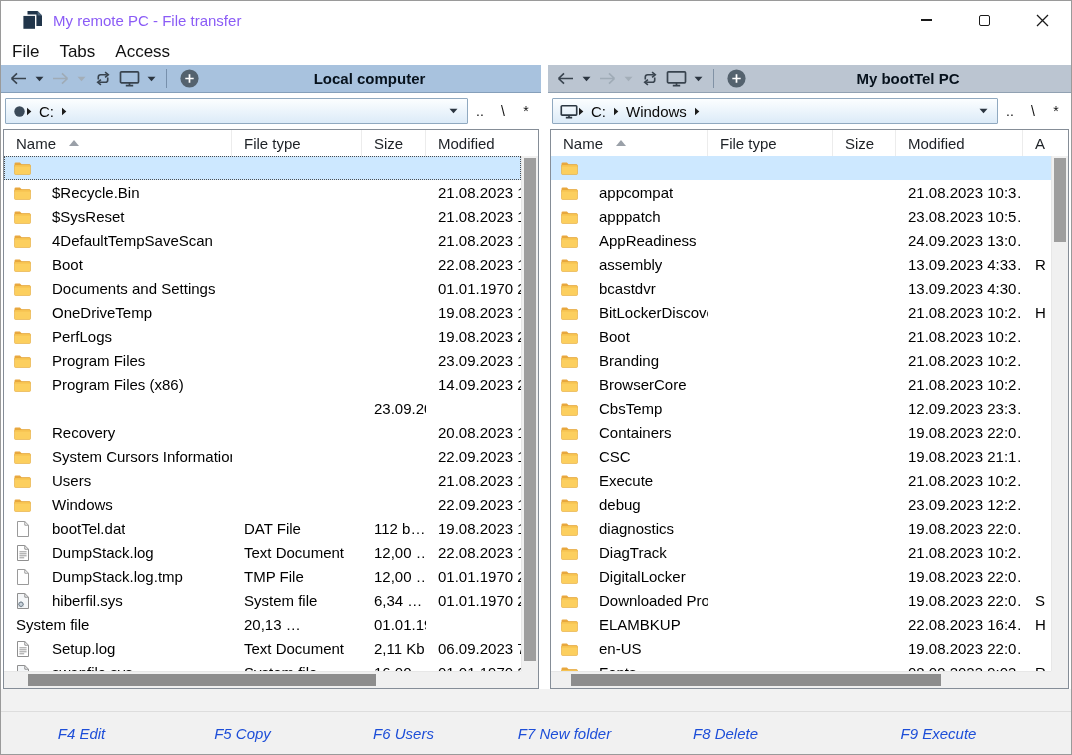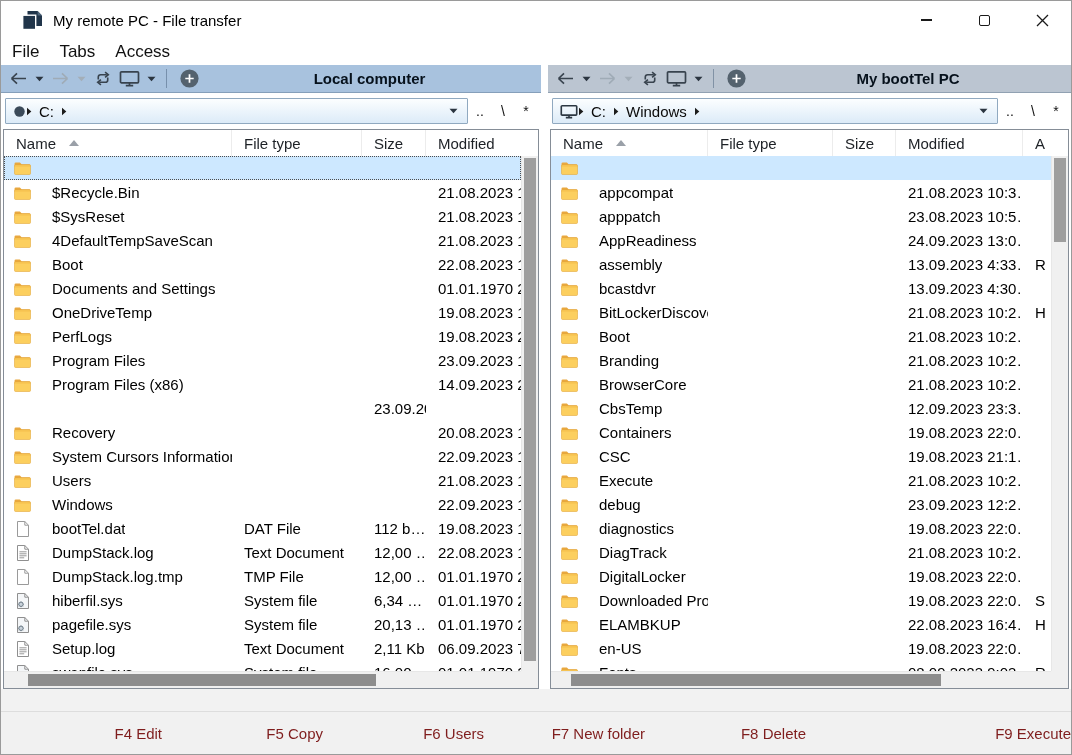--- a/index.html
+++ b/index.html
@@ -4,21 +4,21 @@
 <style>
   * { margin:0; padding:0; box-sizing:border-box; }
   html,body { background:#cfcfcf; }
   body { font-family:"Liberation Sans", sans-serif; }
   .window { width:1072px; height:755px; background:#ffffff; border:1px solid #9a9a9a;
             display:flex; flex-direction:column; overflow:hidden; position:relative; }
 
   
   .titlebar { height:38px; display:flex; align-items:center; flex:none; }
   .app-icon { margin-left:20px; width:23px; height:21px; flex:none; }
-  .title-text { margin-left:9px; font-size:15px; color:#000000; }
+  .title-text { margin-left:9px; font-size:15px; color:#8b5cf6; }
   .win-controls { margin-left:auto; display:flex; height:100%; }
   .win-btn { width:58px; display:flex; align-items:center; justify-content:center; }
   .glyph-min { width:11px; height:1.5px; background:#1a1a1a; }
   .glyph-max { width:11px; height:11px; border:1.2px solid #1a1a1a; border-radius:2px; }
 
   
   .menubar { height:26px; display:flex; align-items:center; padding-left:1px; flex:none; }
   .menu-item { font-size:17px; color:#111; padding:2px 10px; }
 
   
@@ -78,21 +78,21 @@
              border-top:1px solid #e7e7e7; }
   .hthumb { position:absolute; top:2px; bottom:2px; background:#8d8d8d; }
   .panel-local .hthumb { left:24px; width:348px; }
   .panel-remote .hthumb { left:20px; width:370px; }
   .sb-corner { position:absolute; right:0; bottom:0; width:17px; height:17px; background:#f0f0f0; }
 
   
   .footer { height:65px; background:#f2f2f2; display:flex; flex-direction:column; flex:none; }
   .fkeys { margin-top:auto; height:43px; border-top:1px solid #dddddd; background:#f1f1f1;
            display:flex; align-items:center; }
-  .fkey { width:161px; text-align:right; font-size:15px; color:#7f1d1d; }
+  .fkey { width:161px; text-align:center; font-size:15px; color:#1d4ed8;font-style:italic; }
   .fkey:last-child { flex:1; }
 </style>
 </head>
 <body>
 
 <div class="window">
 
   <div class="titlebar">
     <svg class="app-icon" viewBox="0 0 23 21">
       <path d="M6.5 1 H16.6 L21 5.4 V16 H6.5 Z" fill="#21354a"></path>
@@ -482,33 +482,20 @@
                     </g>
                   </svg>
                 </span>
                 <span class="fname">hiberfil.sys</span>
               </div>
               <div class="cell c-type">System file</div>
               <div class="cell c-size">6,34 …</div>
               <div class="cell c-modified">01.01.1970 2:0</div>
             </div>
             <div class="frow">
-              <div class="cell c-name">
-                <span class="ficon">
-                  <svg width="14" height="16" viewBox="0 0 14 16">
-                    <path d="M1.5 0.5 H8.8 L12.5 4.2 V15.5 H1.5 Z" fill="#f4f6f8" stroke="#8f8f8f"></path>
-                    <path d="M8.8 0.5 V4.2 H12.5" fill="none" stroke="#8f8f8f"></path>
-                    <g stroke="#6f7d89" fill="#c9d2da">
-                      <circle cx="5" cy="11.3" r="2.2"></circle>
-                      <path d="M5 8.4 V9 M5 13.6 V14.2 M2.1 11.3 H2.7 M7.3 11.3 H7.9 M3 9.3 l0.4 0.4 M6.6 12.9 l0.4 0.4 M7 9.3 l-0.4 0.4 M3.4 12.9 l-0.4 0.4" stroke-width="0.8"></path>
-                    </g>
-                  </svg>
-                </span>
-                <span class="fname">pagefile.sys</span>
-              </div>
               <div class="cell c-type">System file</div>
               <div class="cell c-size">20,13 …</div>
               <div class="cell c-modified">01.01.1970 2:0</div>
             </div>
             <div class="frow">
               <div class="cell c-name">
                 <span class="ficon">
                   <svg width="14" height="16" viewBox="0 0 14 16">
                     <path d="M1.5 0.5 H8.8 L12.5 4.2 V15.5 H1.5 Z" fill="#ffffff" stroke="#8f8f8f"></path>
                     <path d="M8.8 0.5 V4.2 H12.5" fill="none" stroke="#8f8f8f"></path>

